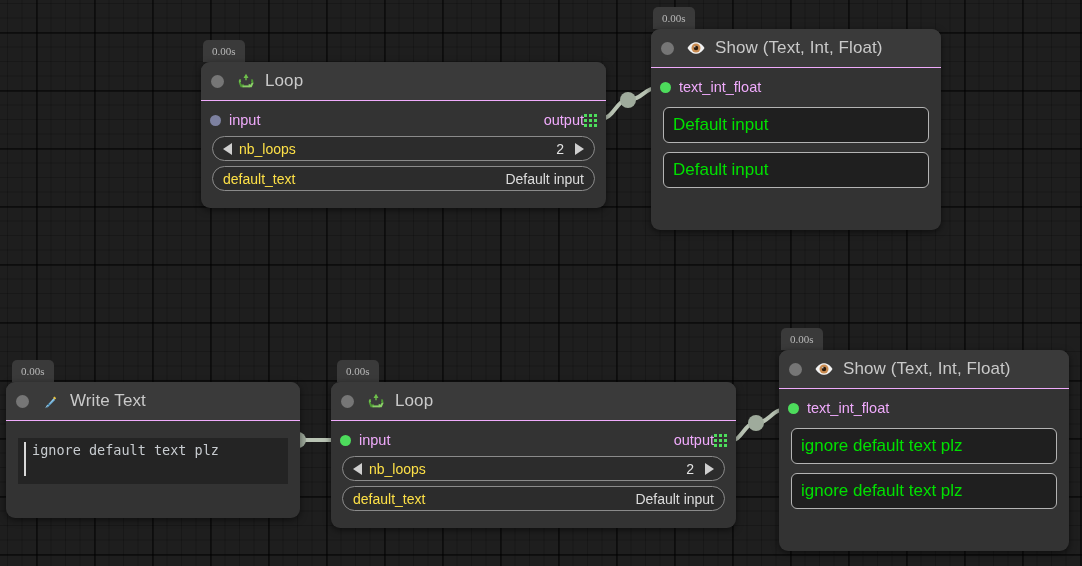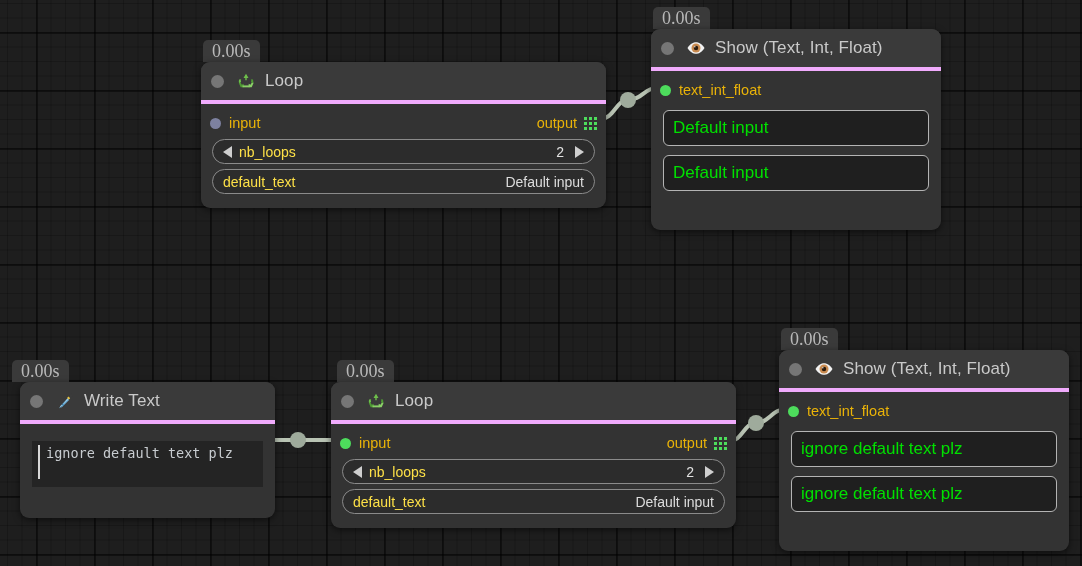--- a/index.html
+++ b/index.html
@@ -37,21 +37,21 @@
     border-radius: 9px;
     background: #333333;
     box-shadow: 0 2px 7px rgba(0,0,0,0.55);
     box-sizing: border-box;
   }
   .node-header {
     display: flex;
     align-items: center;
     height: 38px;
     padding: 0 10px;
-    border-bottom: 4px solid #f0abfc;
+    border-bottom: 1px solid #f0abfc;
     background: #3a3a3a;
     border-radius: 9px 9px 0 0;
   }
   .hdr-dot {
     width: 13px; height: 13px;
     border-radius: 50%;
     background: #767676;
     margin-right: 12px;
     flex: 0 0 auto;
   }
@@ -77,49 +77,48 @@
   
   .ts-badge {
     position: absolute;
     height: 22px;
     padding: 0 9px;
     display: flex;
     align-items: center;
     background: #3a3a3a;
     color: #b9b9b9;
     font-family: "Liberation Serif", serif;
-    font-size: 18px;
+    font-size: 11px;
     border-radius: 5px 5px 0 0;
   }
 
   
   .port-row {
     position: relative;
     display: flex;
     align-items: center;
     height: 22px;
     margin-bottom: 4px;
   }
   .port-dot {
     width: 11px; height: 11px;
     border-radius: 50%;
     flex: 0 0 auto;
   }
   .port-dot.unconnected { background: #7d81a0; }
   .port-dot.connected   { background: #4ddc5c; }
   .port-label {
-    color: #eab308;
+    color: #f0abfc;
     font-size: 14.5px;
     margin-left: 8px;
   }
   .port-right {
     margin-left: auto;
     display: flex;
     align-items: center;
-    gap: 7px;
   }
   .grid-icon {
     display: grid;
     grid-template-columns: repeat(3, 3px);
     grid-template-rows: repeat(3, 3px);
     gap: 2px;
   }
   .grid-icon i { background: #4ddc5c; display: block; }
 
   
@@ -280,21 +279,21 @@
         <span class="port-dot connected"></span>
         <span class="port-label">text_int_float</span>
       </div>
       <div class="showbox">Default input</div>
       <div class="showbox">Default input</div>
     </div>
   </div>
 
   <div class="ts-badge" style="left:12px; top:360px;">0.00s</div>
 
-  <div class="node" style="left:20px; top:382px; width:255px; height:136px;">
+  <div class="node" style="left:6px; top:382px; width:294px; height:136px;">
     <div class="node-header">
       <span class="hdr-dot"></span>
       <span class="hdr-icon">
         <svg viewBox="0 0 24 24" width="20" height="20">
           <path d="M19.6 3.2 L21.6 5.2 L17.4 9.4 L15.4 7.4 Z" fill="#3b3b3b"></path>
           <path d="M16.2 6.6 L18.2 8.6 L16.4 10.4 L14.4 8.4 Z" fill="#e8c341"></path>
           <path d="M15.0 9.0 L16.9 10.9 L8.2 19.6 L5.3 20.8 L6.5 17.9 Z" fill="#6fb0d8"></path>
           <path d="M15.0 9.0 L15.95 9.95 L6.5 17.9 L5.3 20.8 Z" fill="#a7d3ea"></path>
           <path d="M5.3 20.8 L7.4 18.7 L8.0 19.3 Z" fill="#2b2b2b"></path>
           <path d="M9.0 15.2 L10.9 17.1 L10.1 17.9 L8.2 16.0 Z" fill="#2f6f96"></path>

